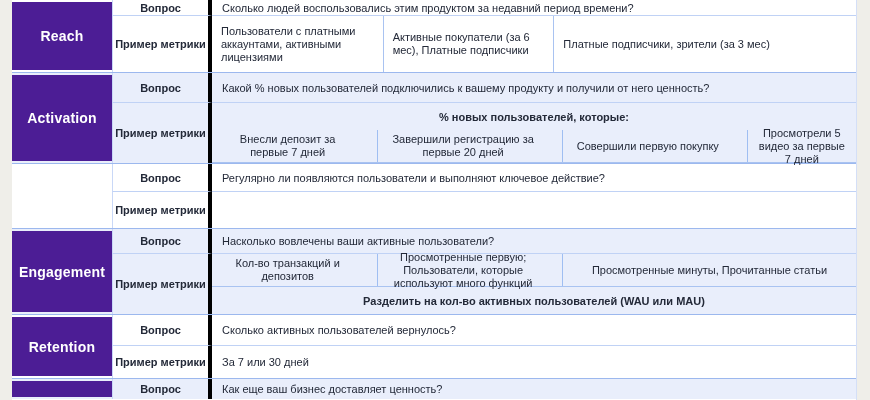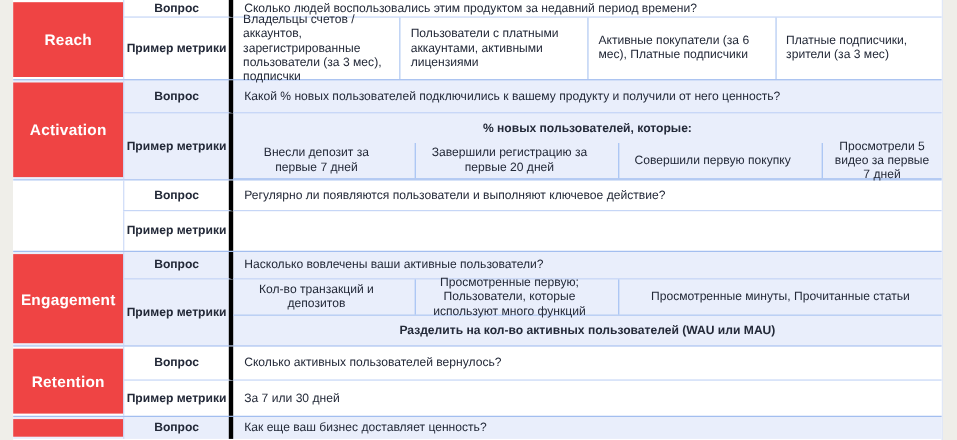--- a/index.html
+++ b/index.html
@@ -20,21 +20,21 @@
   .sec + .sec { border-top:1px solid #9cb8ee; }
   .sec-reach      { grid-template-rows:16px 56px; }
   .sec-activation { grid-template-rows:30px 60px; }
   .sec-usage      { grid-template-rows:28px 36px; }
   .sec-engagement { grid-template-rows:25px 60px; }
   .sec-retention  { grid-template-rows:31px 32px; }
   .sec-last       { grid-template-rows:20px; }
 
   .bluewrap { grid-column:1; grid-row:1 / -1; padding:2px 0; }
   .bluecell {
-    height:100%; background:#ef4444;
+    height:100%; background:#4c1d95;
     display:flex; align-items:center; justify-content:center;
     color:#ffffff; font-weight:700; font-size:14px; letter-spacing:.2px;
     text-align:center;
   }
   .sub {
     grid-column:2;
     border-left:1px solid #c9d8f7; border-right:4px solid #000000;
     display:flex; align-items:center; justify-content:center;
     font-weight:700; font-size:11px; white-space:nowrap;
   }
@@ -73,21 +73,20 @@
 
   <div class="sec sec-reach">
     <div class="bluewrap">
       <div class="bluecell">Reach</div>
     </div>
     <div class="sub rowline">Вопрос</div>
     <div class="cnt q rowline">Сколько людей воспользовались этим продуктом за недавний период времени?</div>
     <div class="sub">Пример метрики</div>
     <div class="cnt">
       <div class="cells cells-reach">
-        <div class="cell c1">Владельцы счетов / аккаунтов, зарегистрированные пользователи (за 3 мес), подписчки</div>
         <div class="cell c2">Пользователи с платными аккаунтами, активными лицензиями</div>
         <div class="cell c3">Активные покупатели (за 6 мес), Платные подписчики</div>
         <div class="cell c4">Платные подписчики, зрители (за 3 мес)</div>
       </div>
     </div>
   </div>
 
   <div class="sec alt sec-activation">
     <div class="bluewrap">
       <div class="bluecell">Activation</div>

